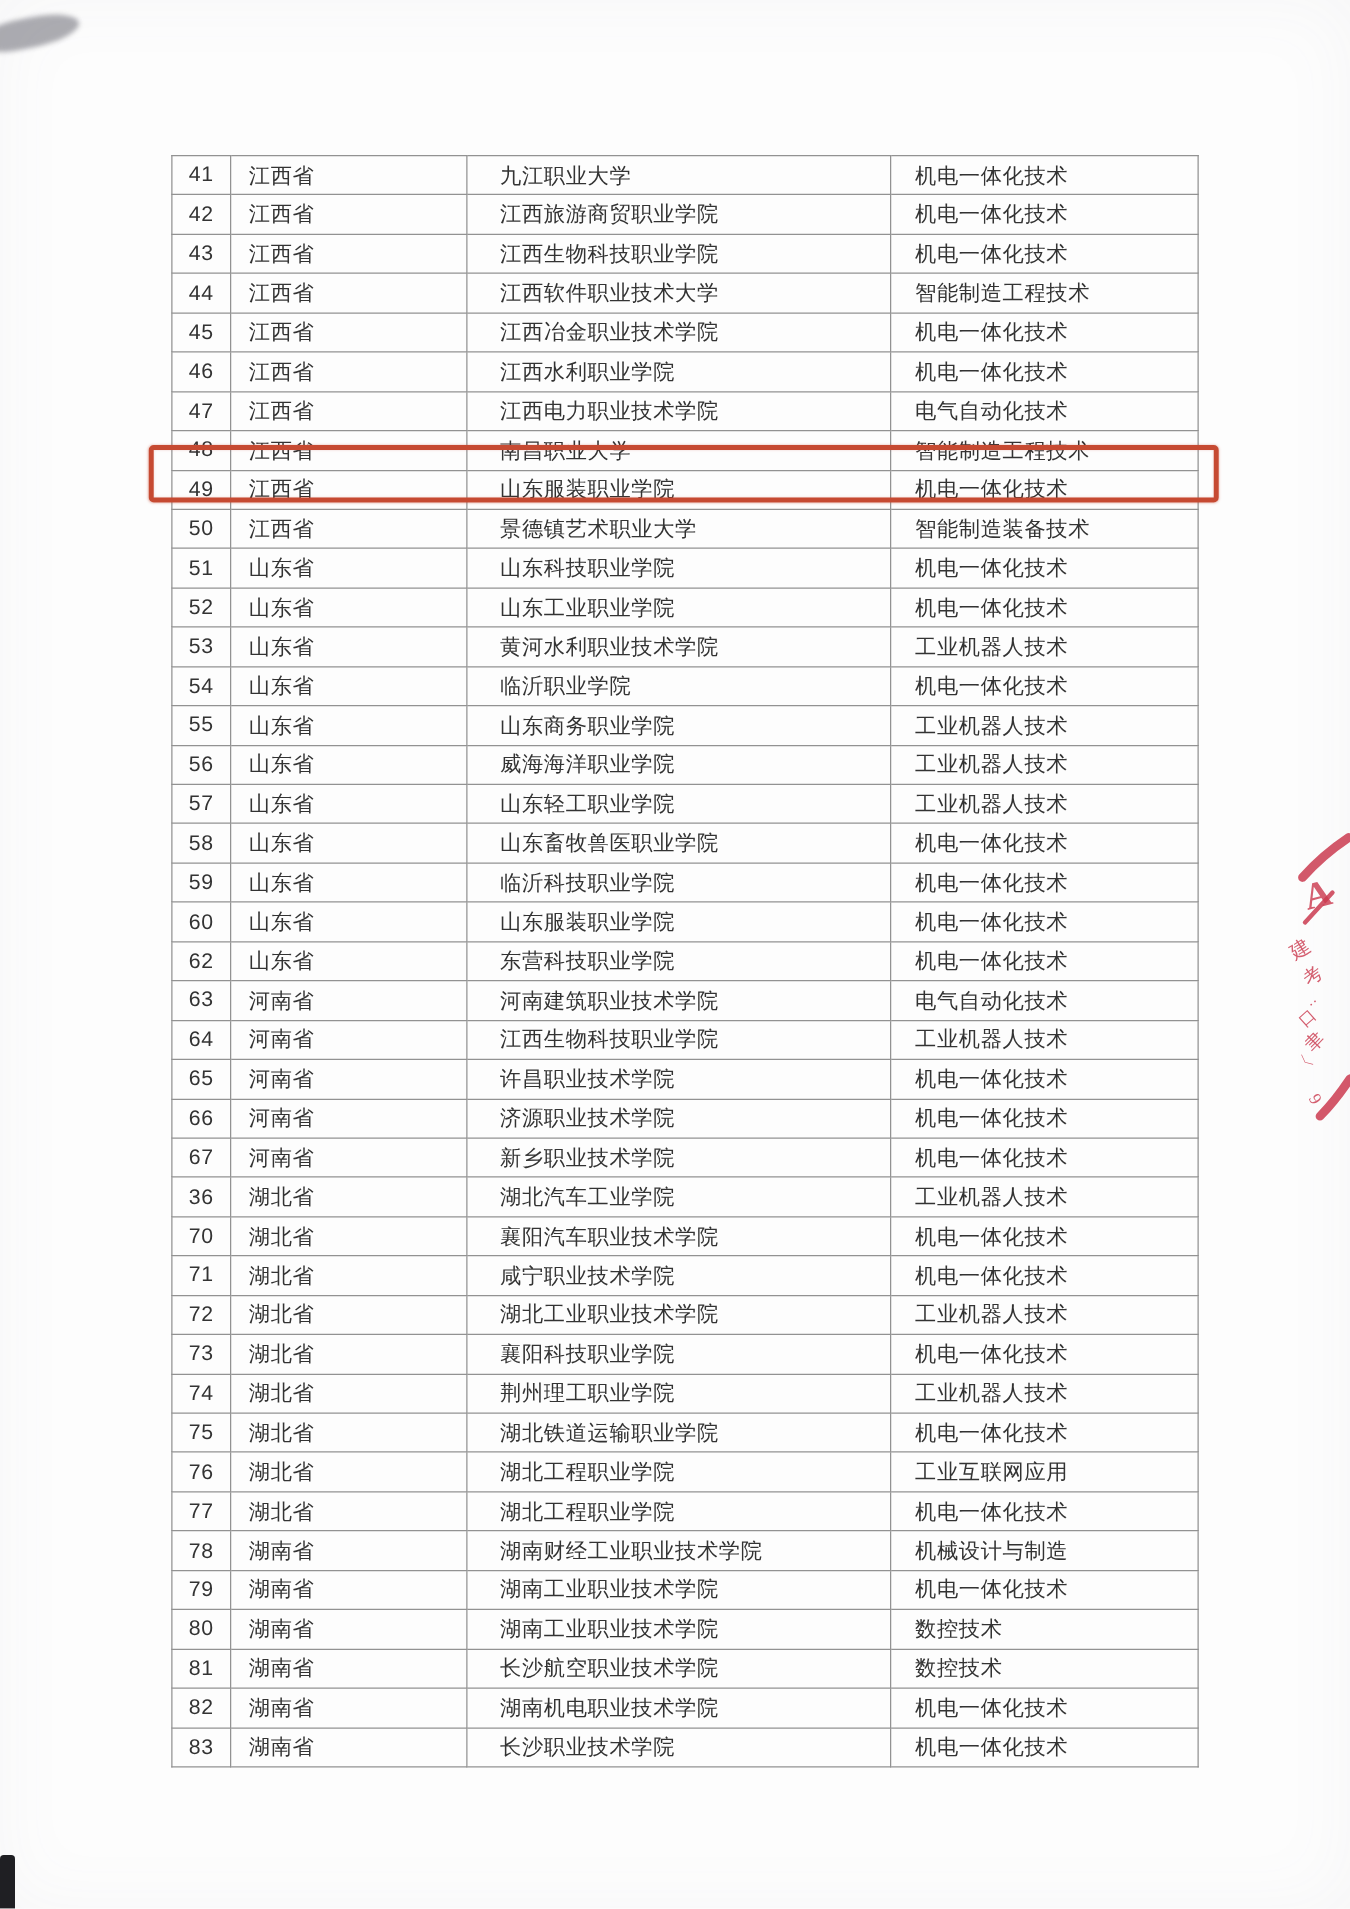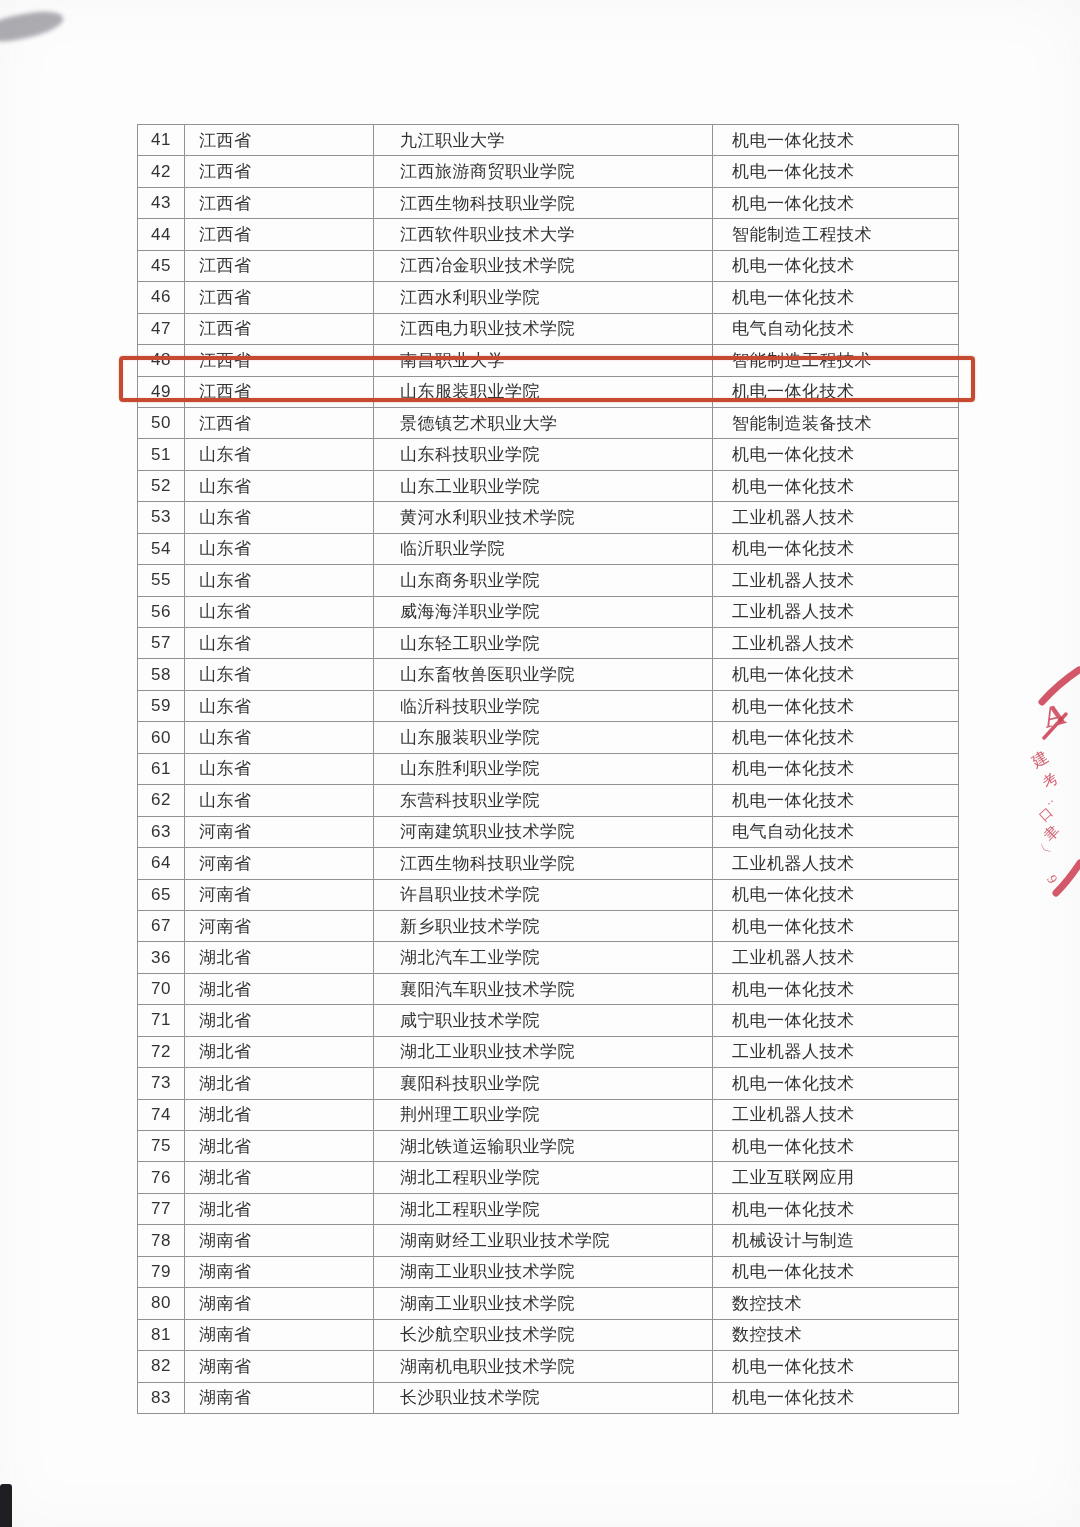--- a/index.html
+++ b/index.html
@@ -205,26 +205,20 @@
           <td class="c-school">临沂科技职业学院</td>
           <td class="c-major">机电一体化技术</td>
         </tr>
         <tr>
           <td class="c-num">60</td>
           <td class="c-prov">山东省</td>
           <td class="c-school">山东服装职业学院</td>
           <td class="c-major">机电一体化技术</td>
         </tr>
         <tr>
-          <td class="c-num">61</td>
-          <td class="c-prov">山东省</td>
-          <td class="c-school">山东胜利职业学院</td>
-          <td class="c-major">机电一体化技术</td>
-        </tr>
-        <tr>
           <td class="c-num">62</td>
           <td class="c-prov">山东省</td>
           <td class="c-school">东营科技职业学院</td>
           <td class="c-major">机电一体化技术</td>
         </tr>
         <tr>
           <td class="c-num">63</td>
           <td class="c-prov">河南省</td>
           <td class="c-school">河南建筑职业技术学院</td>
           <td class="c-major">电气自动化技术</td>
@@ -232,20 +226,26 @@
         <tr>
           <td class="c-num">64</td>
           <td class="c-prov">河南省</td>
           <td class="c-school">江西生物科技职业学院</td>
           <td class="c-major">工业机器人技术</td>
         </tr>
         <tr>
           <td class="c-num">65</td>
           <td class="c-prov">河南省</td>
           <td class="c-school">许昌职业技术学院</td>
+          <td class="c-major">机电一体化技术</td>
+        </tr>
+        <tr>
+          <td class="c-num">66</td>
+          <td class="c-prov">河南省</td>
+          <td class="c-school">济源职业技术学院</td>
           <td class="c-major">机电一体化技术</td>
         </tr>
         <tr>
           <td class="c-num">67</td>
           <td class="c-prov">河南省</td>
           <td class="c-school">新乡职业技术学院</td>
           <td class="c-major">机电一体化技术</td>
         </tr>
         <tr>
           <td class="c-num">36</td>

